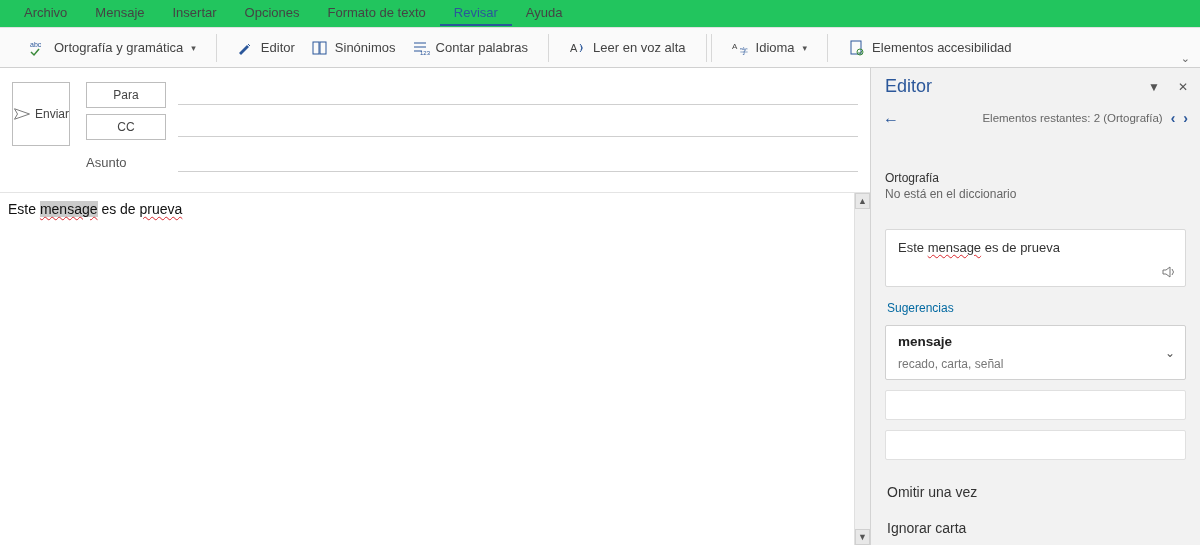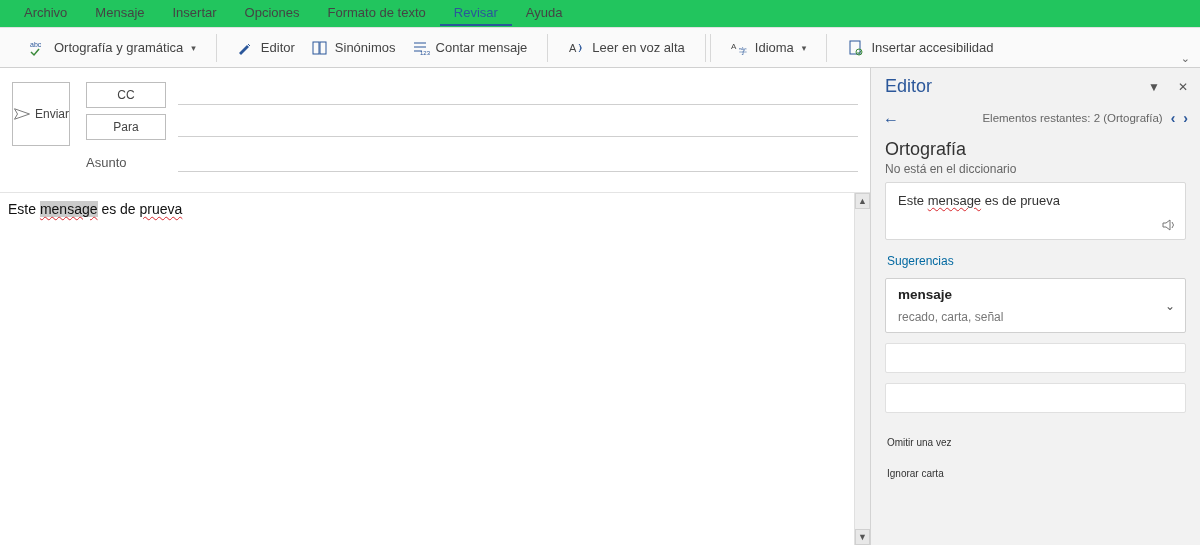--- a/index.html
+++ b/index.html
@@ -46,31 +46,31 @@
   
   .editor { width:330px; background:#f2f2f2; border-left:1px solid #d3d3d3; display:flex; flex-direction:column; padding:0; }
   .ed-title { display:flex; align-items:center; justify-content:space-between; padding:8px 12px 8px 14px; }
   .ed-title h2 { font-size:18px; font-weight:400; color:#2b579a; }
   .ed-title .winbtns { display:flex; gap:18px; color:#555; font-size:12px;}
   .ed-nav { display:flex; align-items:center; justify-content:space-between; padding:4px 12px 8px 12px; }
   .ed-nav .back { color:#2b579a; font-size:16px; font-weight:bold;}
   .ed-nav .remain { font-size:11.5px; color:#666; display:flex; align-items:center; gap:8px;}
   .ed-nav .chev { color:#2b579a; font-size:14px; font-weight:bold;}
   .ed-sec { padding:4px 14px; }
-  .ed-h3 { font-size:18px; color:#333; font-weight:400; margin-bottom:2px;}
-  .ed-sub { font-size:12px; color:#666; margin-bottom:6px;}
+  .ed-h3 { font-size:12px; color:#333; font-weight:400; margin-bottom:2px;margin-top:32px;}
+  .ed-sub { font-size:12px; color:#666; margin-bottom:28px;}
   .card { background:#fff; border:1px solid #d9d9d9; border-radius:2px; padding:10px 12px; font-size:13px; position:relative; min-height:58px; margin-bottom:14px;}
   .card .speak { position:absolute; right:8px; bottom:6px; color:#777; }
   .sug-label { font-size:12px; color:#0369a1; margin:0 0 10px 2px;}
   .sug-card { background:#fff; border:1px solid #d0d0d0; border-radius:2px; padding:8px 12px; position:relative; margin-bottom:10px; min-height:40px;}
   .sug-main { font-weight:600; font-size:13.5px; color:#222;}
   .sug-sub { font-size:12px; color:#777; margin-top:8px;}
   .sug-caret { position:absolute; right:10px; top:50%; transform:translateY(-50%); font-size:12px; color:#555;}
   .blank-card { background:#fff; border:1px solid #e0e0e0; border-radius:2px; height:30px; margin-bottom:10px;}
-  .linkrow { padding:10px 16px; font-size:10px; color:#333;}
+  .linkrow { padding:10px 16px; font-size:14px; color:#333;}
 
   svg { display:block; }
 </style>
 </head>
 <body>
 
 <div class="menubar">
   <div class="mitem">Archivo</div>
   <div class="mitem">Mensaje</div>
   <div class="mitem">Insertar</div>
@@ -115,21 +115,21 @@
     </div>
     <div class="rbtn">
       <span class="ric">
         <svg width="18" height="18" viewBox="0 0 18 18">
             <line x1="2" y1="4" x2="14" y2="4" stroke="#2b579a"></line>
             <line x1="2" y1="8" x2="14" y2="8" stroke="#2b579a"></line>
             <line x1="2" y1="12" x2="10" y2="12" stroke="#2b579a"></line>
             <text x="8" y="16" font-size="6" fill="#2b579a">123</text>
           </svg>
       </span>
-      <span>Contar mensaje</span>
+      <span>Contar palabras</span>
     </div>
   </div>
   <div class="rsep"></div>
   <div class="rgroup">
     <div class="rbtn">
       <span class="ric">
         <svg width="18" height="18" viewBox="0 0 18 18">
             <text x="1" y="13" font-size="11" fill="#444">A</text>
             <path d="M11 5 Q15 9 11 13" stroke="#2b579a" fill="none"></path>
             <path d="M12 7 Q14 9 12 11" stroke="#2b579a" fill="none"></path>
@@ -155,43 +155,43 @@
   <div class="rsep"></div>
   <div class="rgroup">
     <div class="rbtn">
       <span class="ric">
         <svg width="18" height="18" viewBox="0 0 18 18">
             <rect x="3" y="2" width="10" height="13" stroke="#2b579a" fill="none"></rect>
             <circle cx="12" cy="13" r="3" stroke="#3a8a3a" fill="none"></circle>
             <path d="M10.5 13 L12 14.5 L14 12" stroke="#3a8a3a" fill="none"></path>
           </svg>
       </span>
-      <span>Insertar accesibilidad</span>
+      <span>Elementos accesibilidad</span>
     </div>
   </div>
   <div class="ribbon-collapse">⌄</div>
 </div>
 
 <div class="main">
 
   <div class="compose">
     <div class="hdr">
       <div class="sendbox">
         <svg width="24" height="18" viewBox="0 0 24 18">
           <path d="M2 2 L22 9 L2 16 L6 9 Z" fill="none" stroke="#777" stroke-width="1.3"></path>
         </svg>
         <div class="sendlabel">Enviar</div>
       </div>
       <div class="fields">
         <div class="fieldrow">
-          <div class="pill">CC</div>
+          <div class="pill">Para</div>
           <div class="uline"></div>
         </div>
         <div class="fieldrow">
-          <div class="pill">Para</div>
+          <div class="pill">CC</div>
           <div class="uline"></div>
         </div>
         <div class="subjrow">
           <div class="subjlabel">Asunto</div>
           <div class="uline"></div>
         </div>
       </div>
     </div>
 
     <div class="body-area">

